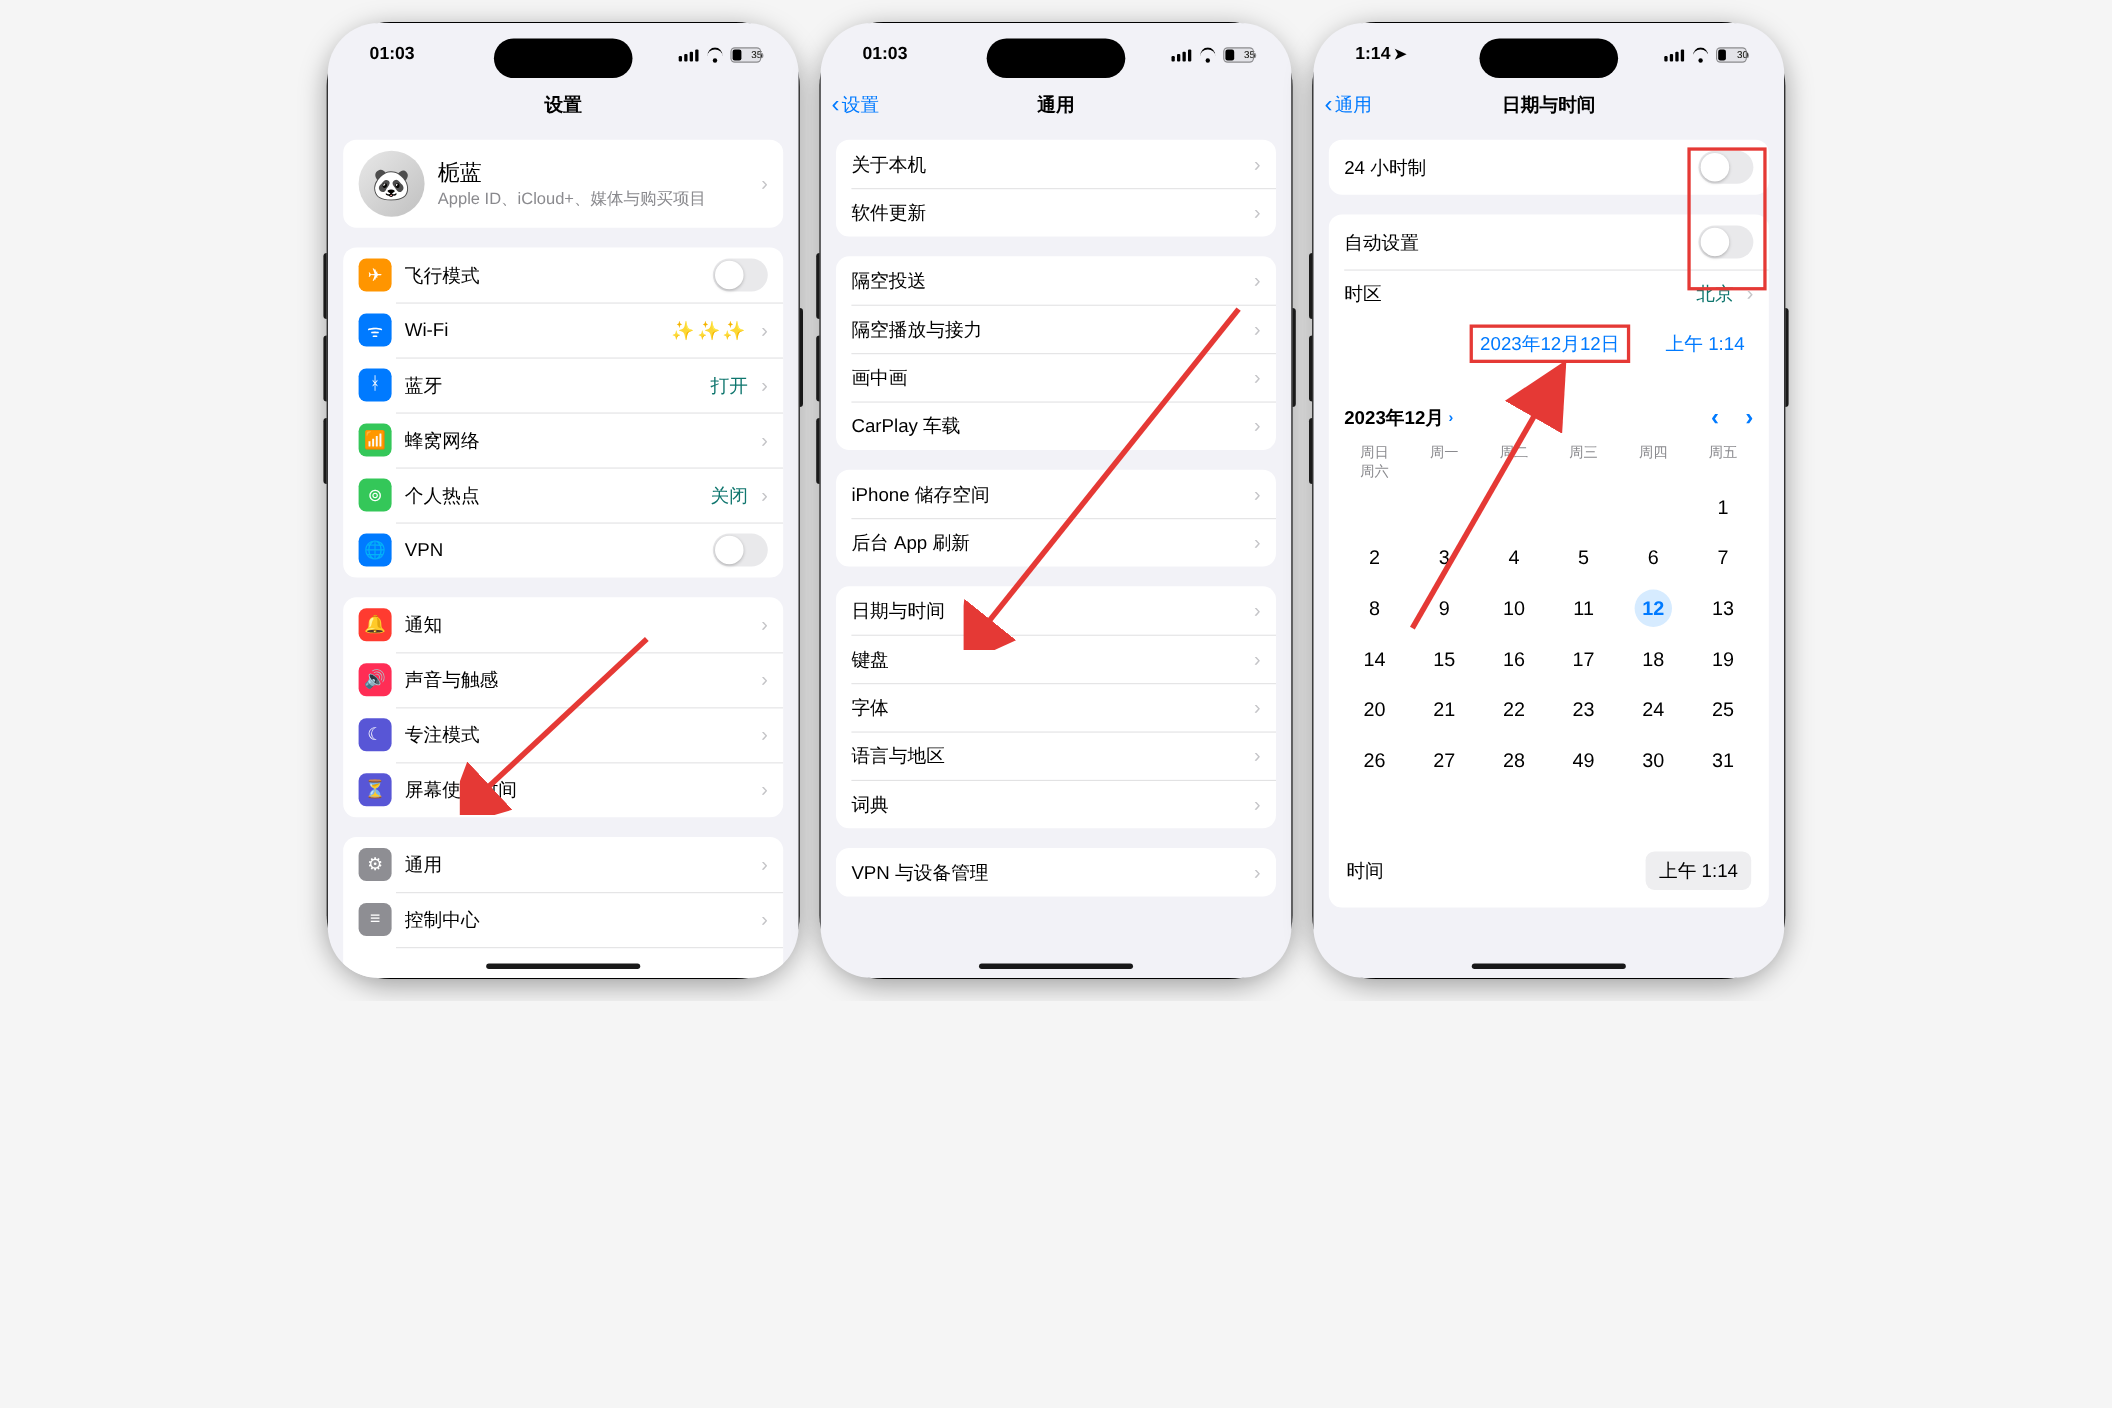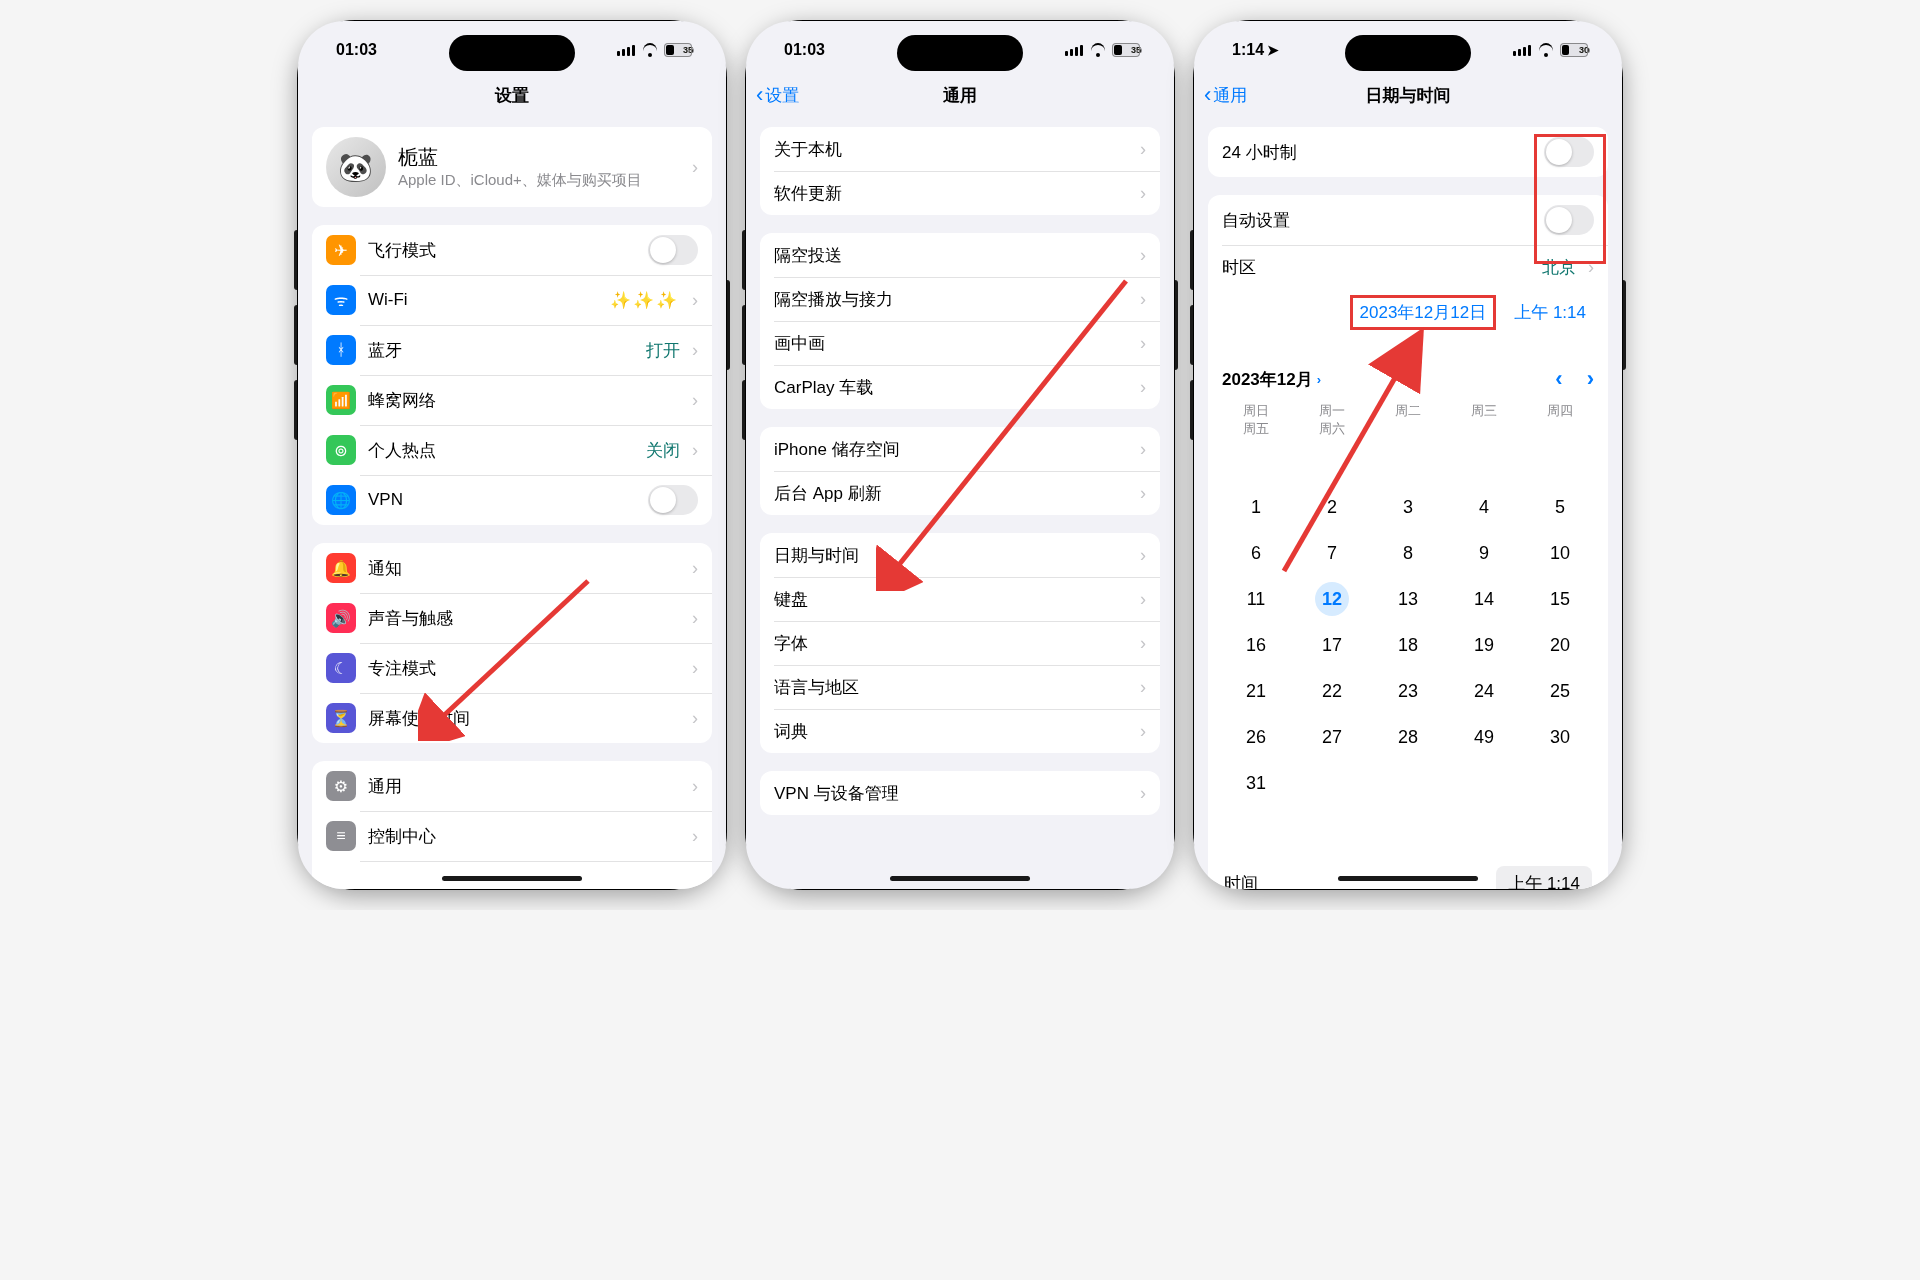--- a/index.html
+++ b/index.html
@@ -14,21 +14,21 @@
   .status .time { padding-top:6px; }
   .icons { display:flex; gap:6px; align-items:center; padding-top:6px; }
   .signal { display:flex; gap:2px; align-items:flex-end; }
   .signal span { width:3px; background:#000; border-radius:1px; }
   .signal span:nth-child(1){height:5px}.signal span:nth-child(2){height:7px}.signal span:nth-child(3){height:9px}.signal span:nth-child(4){height:11px}
   .wifi { width:17px; height:13px; position:relative; }
   .wifi::before{content:"";position:absolute;bottom:0;left:50%;transform:translateX(-50%);width:4px;height:4px;background:#000;border-radius:50%;}
   .wifi::after{content:"";position:absolute;bottom:-2px;left:50%;transform:translateX(-50%);width:14px;height:14px;border:2.5px solid #000;border-bottom:none;border-left:none;border-right:none;border-radius:50%;}
   .batt { width:28px; height:14px; border:1px solid rgba(0,0,0,.4); border-radius:4px; position:relative; padding:1px; background:rgba(0,0,0,.06);}
   .batt .fill{ height:100%; background:#000; border-radius:2px; }
-  .batt .pct{ position:absolute; inset:0; font-size:9px; font-weight:700; display:flex; align-items:center; justify-content:center; color:#fff; mix-blend-mode:difference;margin-left:20px; }
+  .batt .pct{ position:absolute; inset:0; font-size:9px; font-weight:400; display:flex; align-items:center; justify-content:center; color:#fff; mix-blend-mode:difference;margin-left:20px; }
   .batt::after{content:"";position:absolute;right:-3px;top:4px;width:2px;height:5px;background:rgba(0,0,0,.4);border-radius:0 2px 2px 0;}
   .loc-arrow { font-size:14px; margin-left:3px; }
 
   .navbar { height:44px; display:flex; align-items:center; justify-content:center; position:relative; font-size:17px; font-weight:600; }
   .navbar .back { position:absolute; left:10px; color:#007aff; font-weight:400; display:flex; align-items:center; gap:2px; }
   .navbar .back .chev { font-size:22px; font-weight:500; }
 
   .content { position:absolute; top:96px; bottom:0; left:0; right:0; overflow:hidden; padding:0 14px; }
 
   .group { background:#fff; border-radius:12px; margin-top:18px; overflow:hidden; }
@@ -41,29 +41,29 @@
   .sub { font-size:15px; color:#8a8a8e; }
   .detail { color:#0f766e; font-size:17px; }
   .chev-r { color:#c5c5c8; font-size:18px; }
   .toggle { width:50px; height:30px; background:#e9e9eb; border-radius:15px; position:relative; }
   .toggle::after{content:"";position:absolute;top:2px;left:2px;width:26px;height:26px;background:#fff;border-radius:50%;box-shadow:0 1px 3px rgba(0,0,0,.25);}
 
   .profile .avatar { width:60px; height:60px; border-radius:50%; background:linear-gradient(135deg,#e8e8e8,#c0c0c0); display:flex; align-items:center; justify-content:center; font-size:28px; overflow:hidden; }
 
   .sparkles { letter-spacing:2px; }
 
-  .date-row { display:flex; justify-content:flex-end; gap:12px; padding:8px 14px 12px; align-items:center; }
+  .date-row { display:flex; justify-content:flex-end; gap:26px; padding:8px 14px 12px; align-items:center; }
   .date-chip { color:#007aff; font-size:17px; padding:4px 8px; }
   .hl-red { outline:3px solid #e53935; outline-offset:-1px; }
 
   .cal-header { display:flex; align-items:center; padding:6px 14px;margin-top:20px; }
   .cal-month { font-weight:700; font-size:17px; flex:1; display:flex; align-items:center; gap:4px; }
   .cal-month .tri { color:#007aff; font-size:13px; }
   .cal-nav { display:flex; gap:24px; color:#007aff; font-size:22px; font-weight:600; }
-  .weekdays, .days { display:grid; grid-template-columns:repeat(5,1fr); text-align:center; }
+  .weekdays, .days { display:grid; grid-template-columns:repeat(6,1fr); text-align:center; }
   .weekdays { color:#8a8a8e; font-size:13px; padding:4px 10px; }
   .days { padding:0 10px 6px; row-gap:8px; font-size:18px; }
   .day { height:38px; display:flex; align-items:center; justify-content:center; }
   .day.sel span{ width:34px; height:34px; background:#d6ebff; color:#007aff; border-radius:50%; display:flex; align-items:center; justify-content:center; font-weight:600;}
   .time-row { display:flex; justify-content:space-between; align-items:center; padding:12px 16px 16px; font-size:17px;}
   .time-chip { background:#eeeef0; padding:6px 12px; border-radius:8px; }
 
   .home-ind { position:absolute; bottom:8px; left:50%; transform:translateX(-50%); width:140px; height:5px; background:#000; border-radius:3px; opacity:.9;}
 
   .red-arrow { position:absolute; pointer-events:none; z-index:3; }

